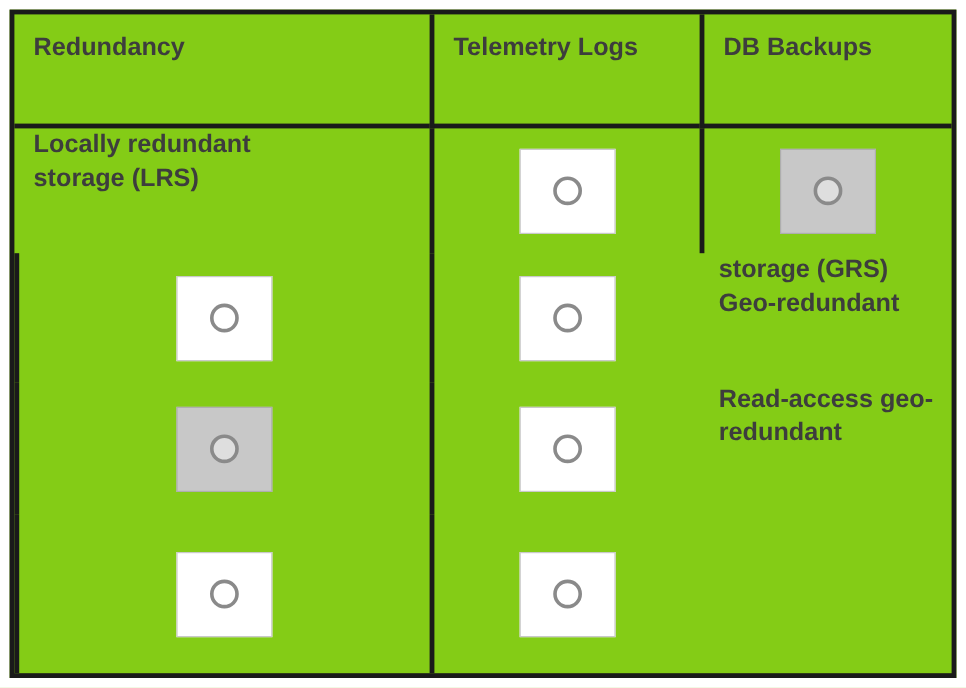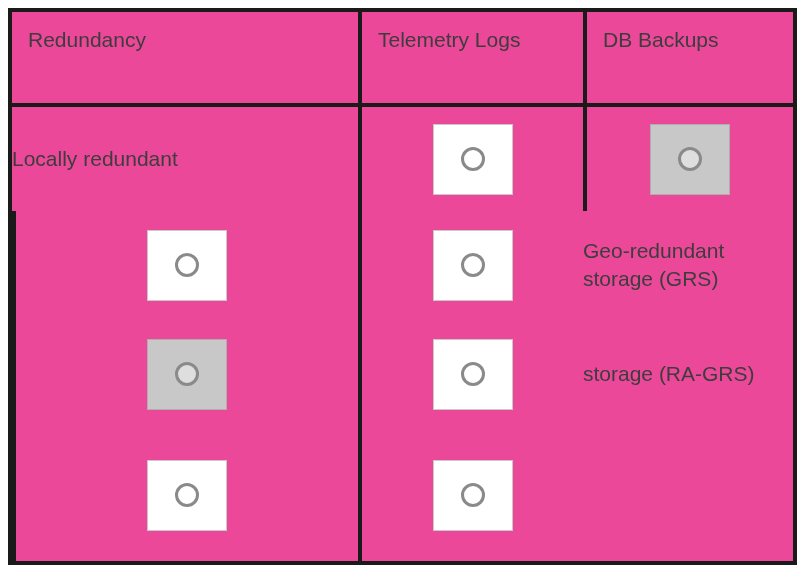--- a/index.html
+++ b/index.html
@@ -19,38 +19,39 @@
     position: absolute;
     left: 8px;
     top: 8px;
     width: 789px;
     height: 557px;
     box-sizing: border-box;
     border: 4px solid var(--border, #1a1a1a);
     display: grid;
     grid-template-columns: 346px 225px 1fr;
     grid-template-rows: 95px 104px 108px 110px 1fr;
-    background: #ec4899;
+    background: #84cc16;
+    font-weight: bold;
   }
   .cell {
     box-sizing: border-box;
   }
   .cell.col2, .cell.col3 {
     border-left: 4px solid var(--border, #1a1a1a);
   }
   .cell.head {
     border-bottom: 4px solid var(--border, #1a1a1a);
     padding: 16px 0 0 16px;
     font-size: 21px;
     color: var(--text, #3d3d3d);
   }
   .cell.label {
     display: flex;
     flex-direction: column;
-    justify-content: center;
+    padding-left: 16px;
     font-size: 21px;
     line-height: 28px;
     color: var(--text, #3d3d3d);
   }
   .cell.radio-cell {
     display: flex;
     align-items: center;
     justify-content: center;
   }
   .radio-box {
@@ -82,20 +83,21 @@
 
 <div class="canvas">
   <div class="answer-table">
 
     <div class="cell head col1">Redundancy</div>
     <div class="cell head col3">Telemetry Logs</div>
     <div class="cell head col2">DB Backups</div>
 
     <div class="cell label col1">
       <span>Locally redundant</span>
+      <span>storage (LRS)</span>
     </div>
     <div class="cell radio-cell col2">
       <div class="radio-box">
         <div class="radio-circle"></div>
       </div>
     </div>
     <div class="cell radio-cell col3">
       <div class="radio-box highlight">
         <div class="radio-circle"></div>
       </div>
@@ -106,36 +108,36 @@
         <div class="radio-circle"></div>
       </div>
     </div>
     <div class="cell radio-cell col3">
       <div class="radio-box">
         <div class="radio-circle"></div>
       </div>
     </div>
 
     <div class="cell label col1">
+      <span>storage (GRS)</span>
       <span>Geo-redundant</span>
-      <span>storage (GRS)</span>
     </div>
     <div class="cell radio-cell col2">
       <div class="radio-box highlight">
         <div class="radio-circle"></div>
       </div>
     </div>
     <div class="cell radio-cell col3">
       <div class="radio-box">
         <div class="radio-circle"></div>
       </div>
     </div>
 
     <div class="cell label col1">
-      <span>storage (RA-GRS)</span>
+      <span>Read-access geo-redundant</span>
     </div>
     <div class="cell radio-cell col2">
       <div class="radio-box">
         <div class="radio-circle"></div>
       </div>
     </div>
     <div class="cell radio-cell col3">
       <div class="radio-box">
         <div class="radio-circle"></div>
       </div>

